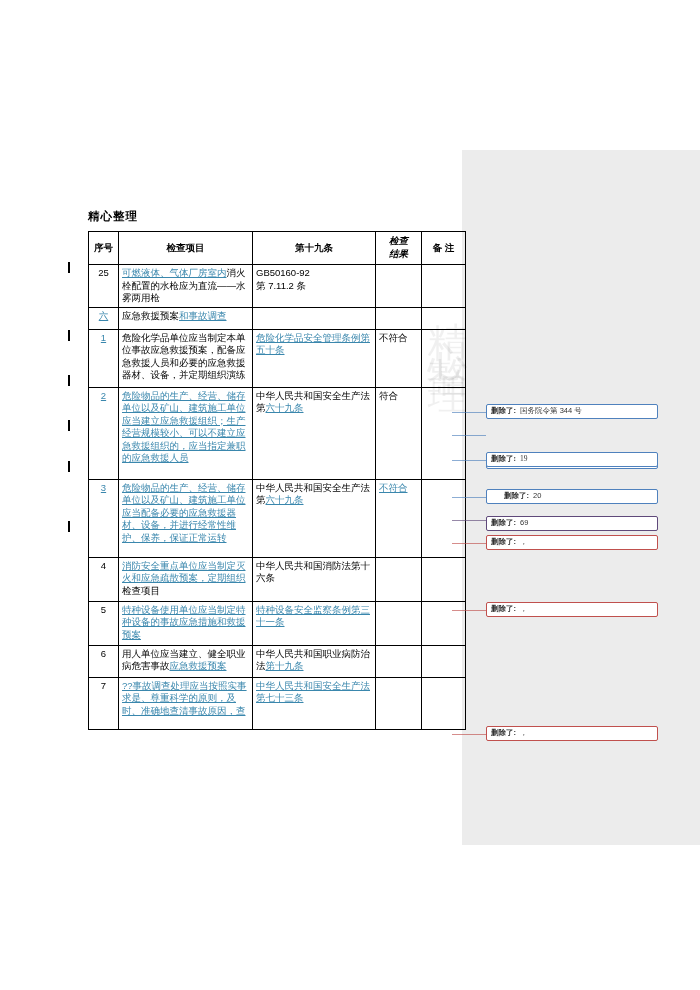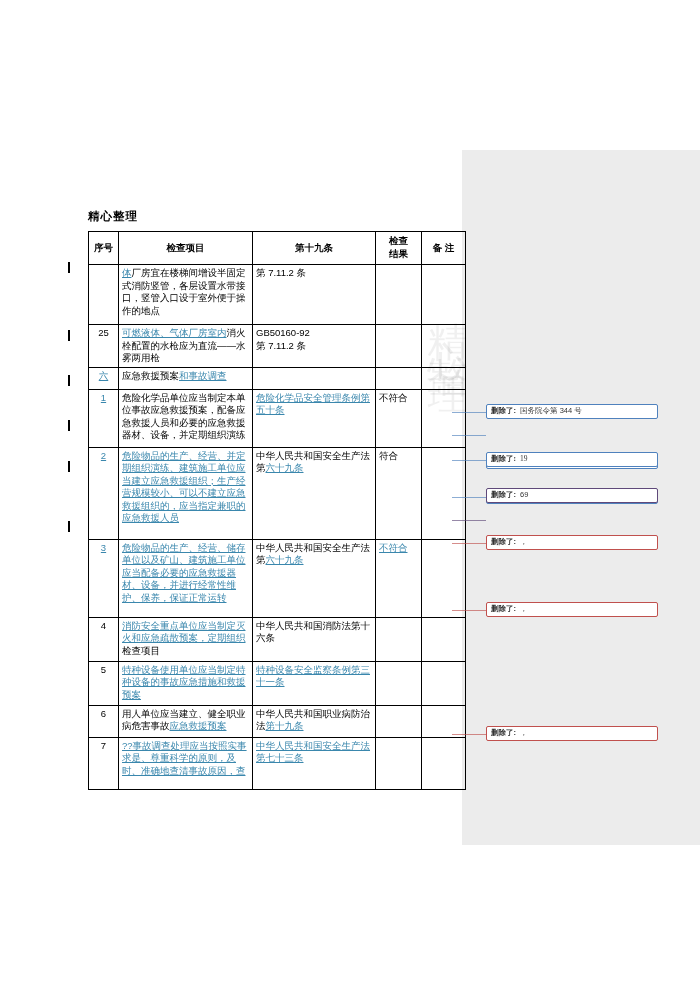--- a/index.html
+++ b/index.html
@@ -48,21 +48,21 @@
     line-height:1.32;
     padding:2px 3px;
     overflow:hidden;
   }
   table.checklist th {
     font-weight:700;
     text-align:center;
     vertical-align:middle;
     padding:3px 2px;
   }
-  th.pre { white-space:pre-line; }
+  th.pre { white-space:pre-line;font-style:italic; }
   td.cell-no { text-align:center; }
   .norm { color:#000; }
   .ins { color:var(--ins-color,#3a87ad); text-decoration:underline; }
   .bubble {
     position:absolute;
     left:486px;
     width:172px;
     min-height:15px;
     border:1px solid #4f81bd;
     border-radius:2px;
@@ -113,27 +113,20 @@
       <tr style="height:33px">
         <th>序号</th>
         <th>检查项目</th>
         <th>第十九条</th>
         <th class="pre">检查
 结果</th>
         <th>备 注</th>
       </tr>
     </thead>
     <tbody id="rows-body">
-        <tr style="height: 60px;">
-          <td class="cell-no"></td>
-          <td class="cell-item"><span class="ins">体</span><span class="norm">厂房宜在楼梯间增设半固定式消防竖管，各层设置水带接口，竖管入口设于室外便于操作的地点</span></td>
-          <td class="cell-standard"><span class="norm">第 7.11.2 条</span></td>
-          <td class="cell-result"></td>
-          <td class="cell-note"></td>
-        </tr>
         <tr style="height: 25px;">
           <td class="cell-no"><span class="norm">25</span></td>
           <td class="cell-item"><span class="ins">可燃液体、气体厂房室内</span><span class="norm">消火栓配置的水枪应为直流——水雾两用枪</span></td>
           <td class="cell-standard"><span class="norm">GB50160-92</span><br><span class="norm">第 7.11.2 条</span></td>
           <td class="cell-result"></td>
           <td class="cell-note"></td>
         </tr>
         <tr style="height: 22px;">
           <td class="cell-no"><span class="ins">六</span></td>
           <td class="cell-item"><span class="norm">应急救援预案</span><span class="ins">和事故调查</span></td>
@@ -143,21 +136,21 @@
         </tr>
         <tr style="height: 58px;">
           <td class="cell-no"><span class="ins">1</span></td>
           <td class="cell-item"><span class="norm">危险化学品单位应当制定本单位事故应急救援预案，配备应急救援人员和必要的应急救援器材、设备，并定期组织演练</span></td>
           <td class="cell-standard"><span class="ins">危险化学品安全管理条例第五十条</span></td>
           <td class="cell-result"><span class="norm">不符合</span></td>
           <td class="cell-note"></td>
         </tr>
         <tr style="height: 92px;">
           <td class="cell-no"><span class="ins">2</span></td>
-          <td class="cell-item"><span class="ins">危险物品的生产、经营、并定期组织演练、建筑施工单位应当建立应急救援组织；生产经营规模较小、可以不建立应急救援组织的，应当指定兼职的应急救援人员</span></td>
+          <td class="cell-item"><span class="ins">危险物品的生产、经营、储存单位以及矿山、建筑施工单位应当建立应急救援组织；生产经营规模较小、可以不建立应急救援组织的，应当指定兼职的应急救援人员</span></td>
           <td class="cell-standard"><span class="norm">中华人民共和国安全生产法第</span><span class="ins">六十九条</span></td>
           <td class="cell-result"><span class="norm">符合</span></td>
           <td class="cell-note"></td>
         </tr>
         <tr style="height: 78px;">
           <td class="cell-no"><span class="ins">3</span></td>
           <td class="cell-item"><span class="ins">危险物品的生产、经营、储存单位以及矿山、建筑施工单位应当配备必要的应急救援器材、设备，并进行经常性维护、保养，保证正常运转</span></td>
           <td class="cell-standard"><span class="norm">中华人民共和国安全生产法第</span><span class="ins">六十九条</span></td>
           <td class="cell-result"><span class="ins">不符合</span></td>
           <td class="cell-note"></td>
@@ -196,21 +189,21 @@
   <div id="bubbles-layer">
       <div class="leader" style="top: 412px; background: rgb(79, 129, 189);"></div>
       <div class="bubble" style="top: 404px; border-color: rgb(79, 129, 189);"><span class="lbl">删除了:</span><span> 国务院令第 344 号</span></div>
       <div class="leader" style="top: 435px; background: rgb(79, 129, 189);"></div>
       <div class="bubble" style="top: 430px; border-color: rgb(79, 129, 189); margin-top: 24px;"><span class="lbl">删除了:</span><span> 50</span></div>
       <div class="leader" style="top: 460px; background: rgb(79, 129, 189);"></div>
       <div class="bubble" style="top: 452px; border-color: rgb(79, 129, 189); font-family: Liberation Serif, serif;"><span class="lbl">删除了:</span><span> 19</span></div>
       <div class="leader" style="top: 497px; background: rgb(79, 129, 189);"></div>
       <div class="bubble" style="top: 489px; border-color: rgb(79, 129, 189); padding-left: 17px;"><span class="lbl">删除了:</span><span> 20</span></div>
       <div class="leader" style="top: 520px; background: rgb(95, 73, 122);"></div>
-      <div class="bubble" style="top: 488px; border-color: rgb(95, 73, 122);"><span class="lbl">删除了:</span><span> 69</span></div>
+      <div class="bubble" style="top: 516px; border-color: rgb(95, 73, 122);"><span class="lbl">删除了:</span><span> 69</span></div>
       <div class="leader" style="top: 543px; background: rgb(192, 80, 77);"></div>
       <div class="bubble" style="top: 535px; border-color: rgb(192, 80, 77);"><span class="lbl">删除了:</span><span> ，</span></div>
       <div class="leader" style="top: 610px; background: rgb(192, 80, 77);"></div>
       <div class="bubble" style="top: 602px; border-color: rgb(192, 80, 77);"><span class="lbl">删除了:</span><span> ，</span></div>
       <div class="leader" style="top: 734px; background: rgb(192, 80, 77);"></div>
       <div class="bubble" style="top: 726px; border-color: rgb(192, 80, 77);"><span class="lbl">删除了:</span><span> ，</span></div>
     </div>
   <div id="changebars-layer">
       <div class="change-bar" style="top: 262px; background: rgb(0, 0, 0);"></div>
       <div class="change-bar" style="top: 330px; background: rgb(0, 0, 0);"></div>

